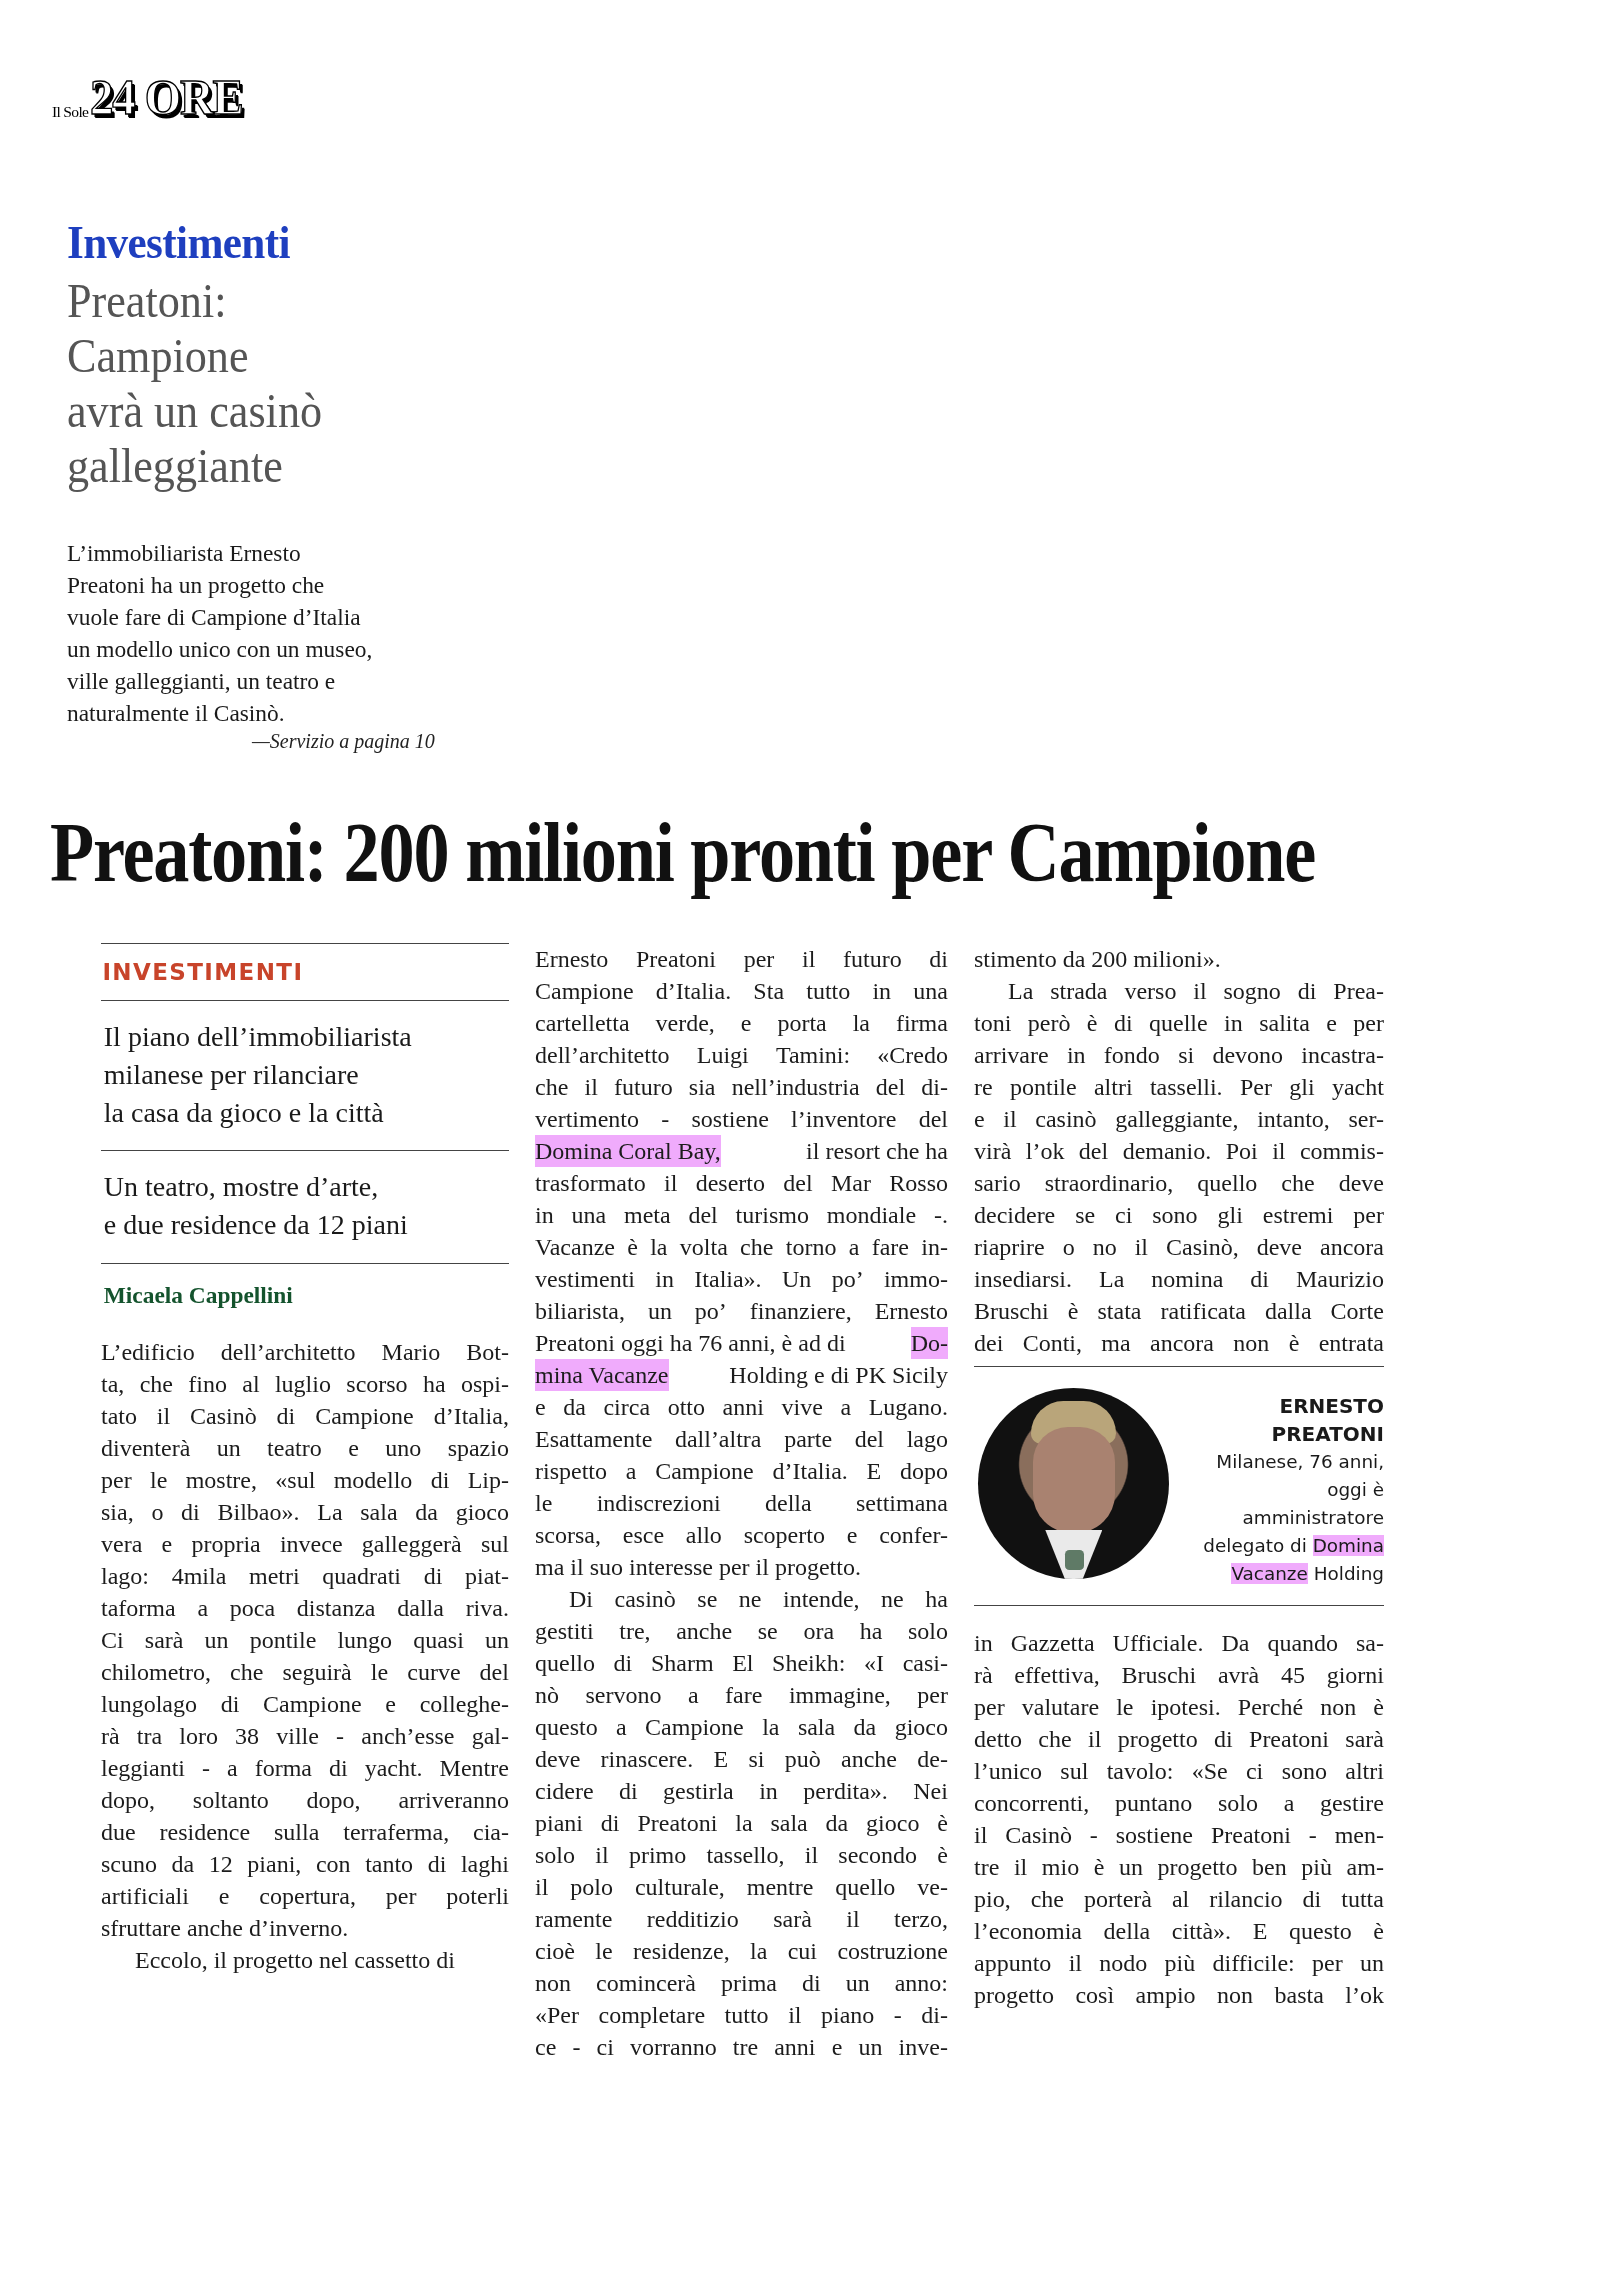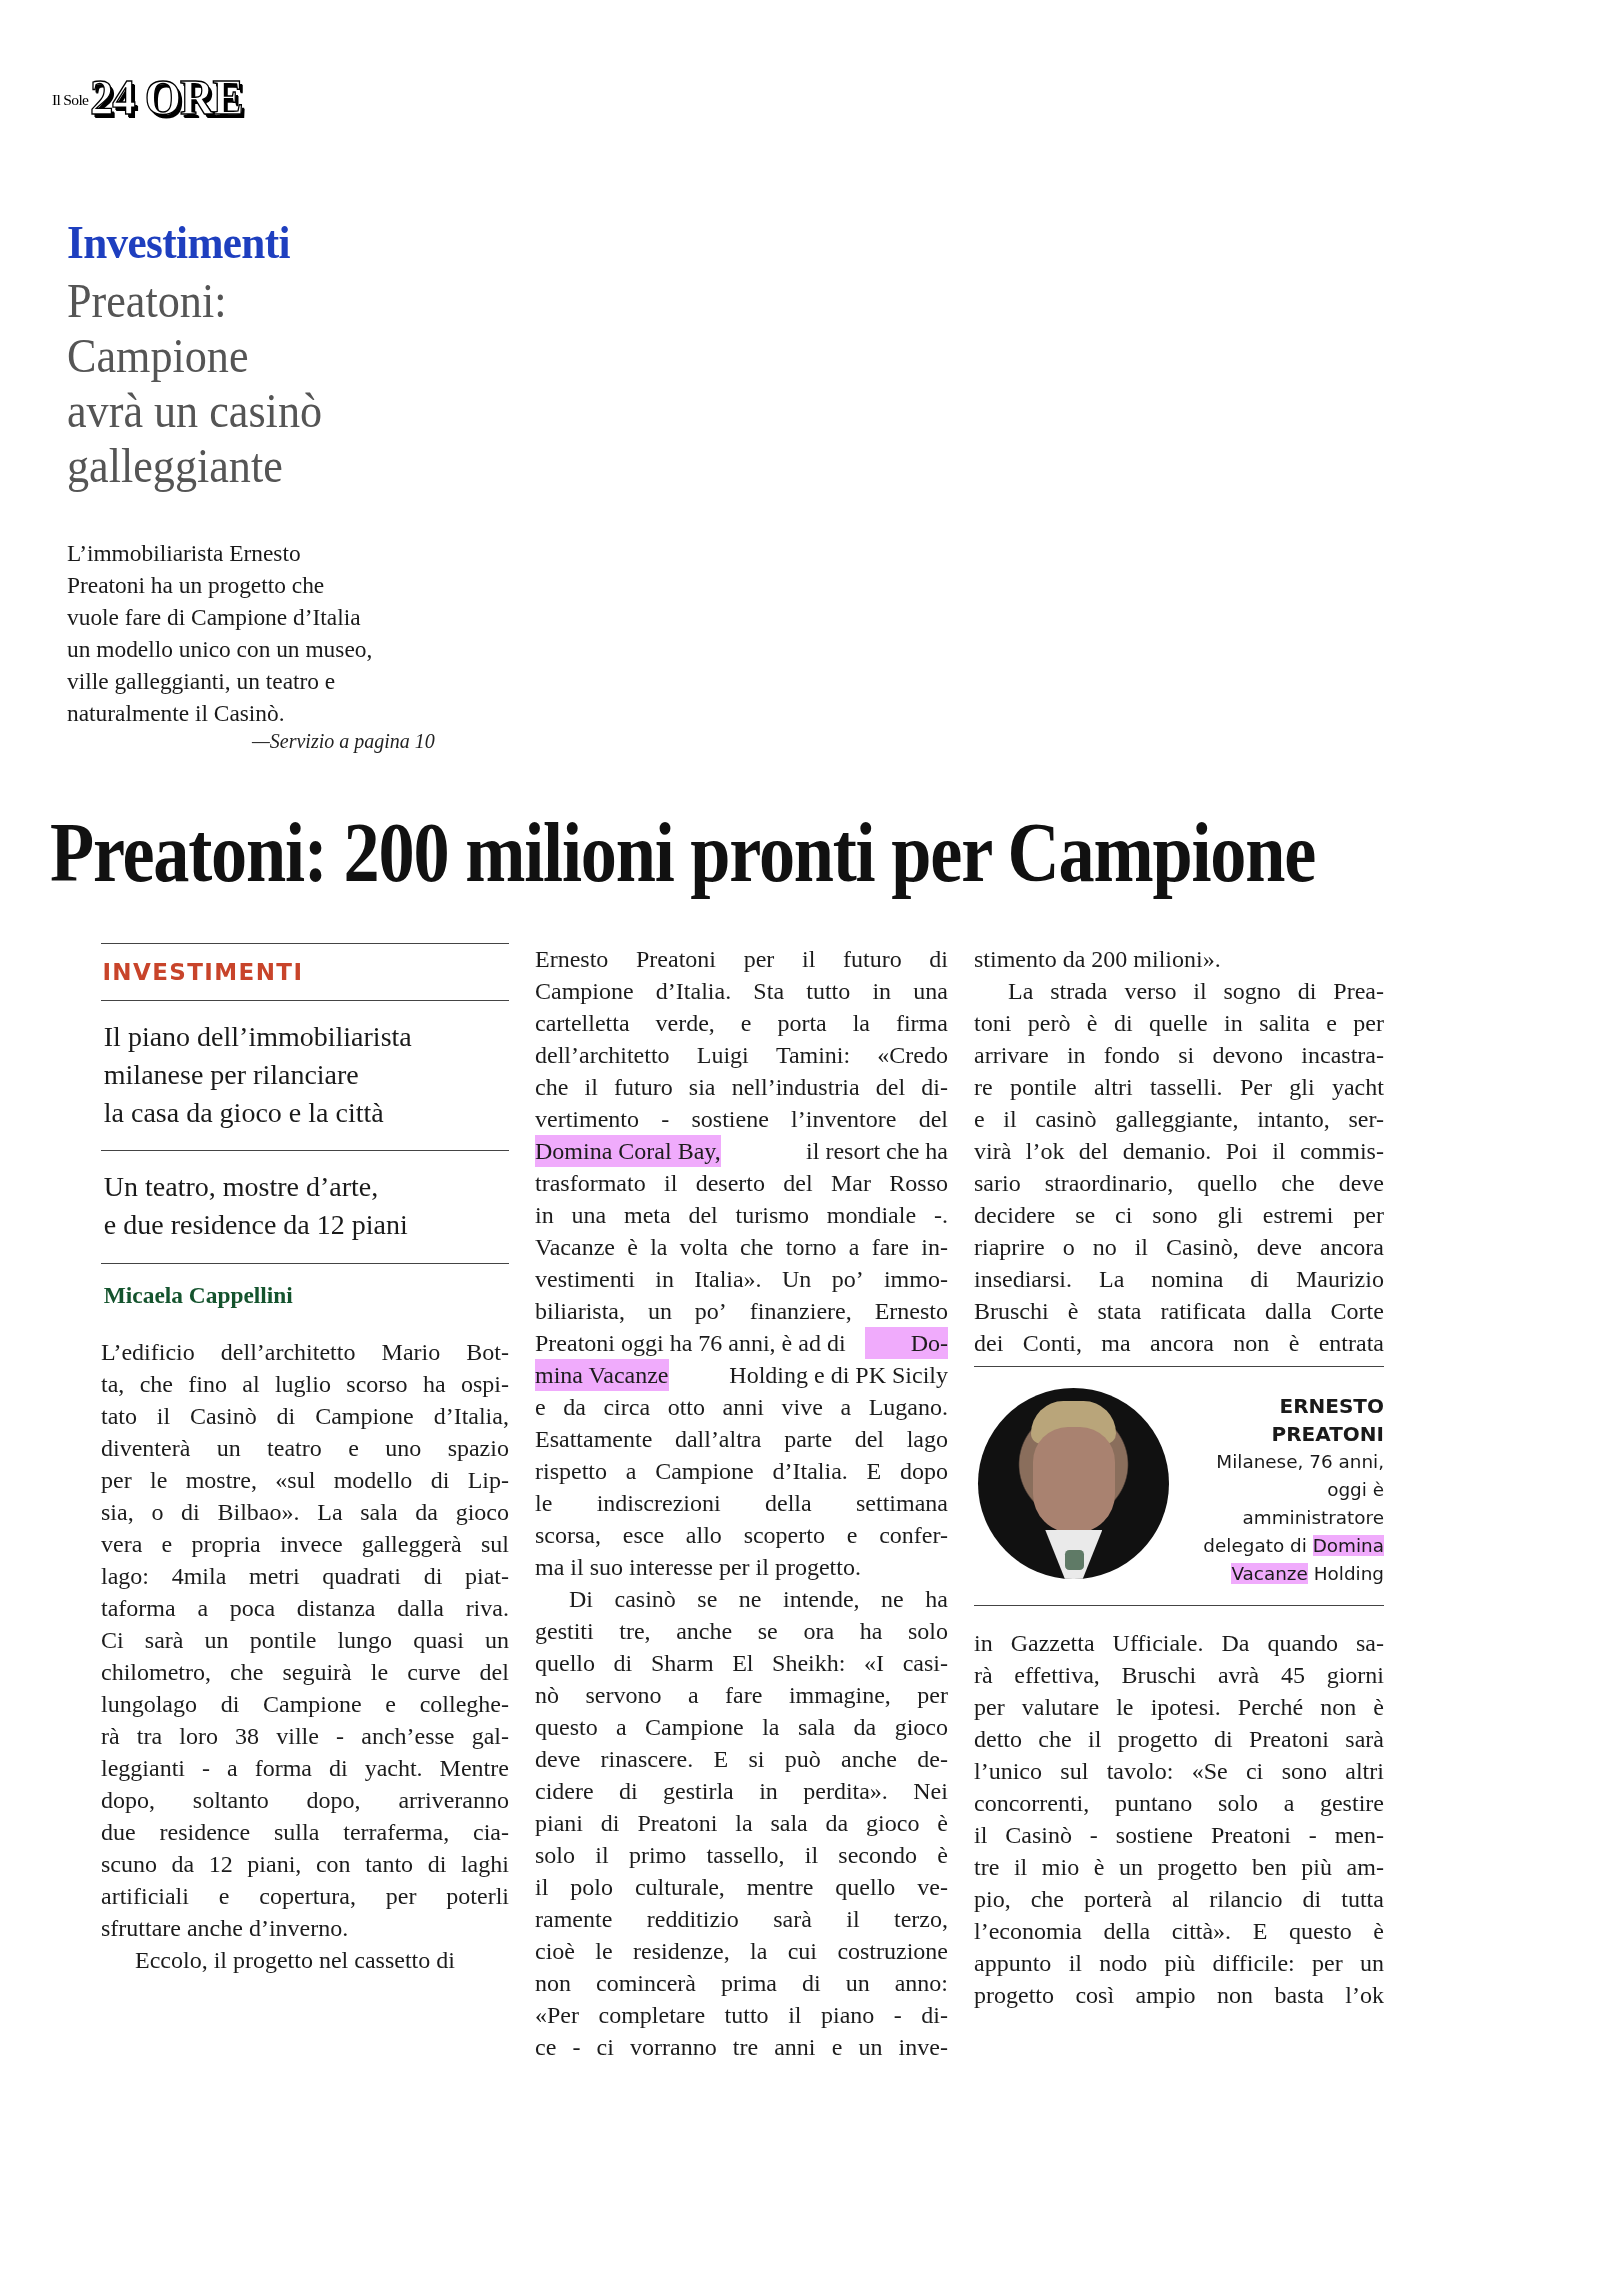--- a/index.html
+++ b/index.html
@@ -1,19 +1,19 @@
 <!DOCTYPE html>
 <html style="font-size:11.3px"><head>
 <meta charset="utf-8">
 <style>
   html, body { margin: 0; padding: 0; background: #ffffff; }
   body { width: 1617px; height: 2284px; position: relative; overflow: hidden; color: #1a1a1a; font-family: "Liberation Serif", "DejaVu Serif", serif; }
 
   
-  .logo { position: absolute; left: 52px; top: 74px; display: flex; align-items: center; }
+  .logo { position: absolute; left: 52px; top: 74px; display: flex; align-items: flex-end; }
   .logo-small { font-family: "Liberation Serif", serif; font-size: 15.6px; letter-spacing: -0.7px; margin-top: 4.3px; margin-right: 1.4px; color: #000; }
   .logo-big { font-family: "Liberation Serif", serif; font-weight: 700; font-size: 51px; line-height: 47px; color: #fff; letter-spacing: -1.4px;
               -webkit-text-stroke: 1.4px #000; text-shadow: 2.8px 2.8px 0 #000, 3.5px 3.5px 0 #000; transform: scaleX(0.92); transform-origin: left top; }
 
   
   .kicker-blue { position: absolute; left: 67px; top: 215px; font-family: "Liberation Serif", serif; font-weight: 700; font-size: 47px; color: #1e3fbf; letter-spacing: -0.7px; transform: scaleX(0.92); transform-origin: left top; }
   .teaser-title { position: absolute; left: 67px; top: 273px; font-family: "Liberation Serif", serif; font-size: 48px; line-height: 55px; color: #555; transform: scaleX(0.92); transform-origin: left top; width: 397px; }
   .teaser-title div { white-space: nowrap; }
   .teaser-text { position: absolute; left: 67px; top: 537px; width: 425px; font-family: "Liberation Serif", serif; font-weight: 400; font-size: 23.4px; line-height: 32px; color: #1a1a1a; }
   .teaser-text div { white-space: nowrap; }
@@ -339,21 +339,21 @@
       </div>
       <div class="line">
         <span class="w">biliarista,</span>
         <span class="w">un</span>
         <span class="w">po’</span>
         <span class="w">finanziere,</span>
         <span class="w">Ernesto</span>
       </div>
       <div class="line last" style="justify-content: space-between;">
         <span style="white-space: pre;">Preatoni oggi ha 76 anni, è ad di </span>
-        <span class="hl" style="white-space: pre; padding-left: 46px;">Do-</span>
+        <span class="hl" style="white-space: pre;">Do-</span>
       </div>
       <div class="line last" style="justify-content: space-between; text-align: right;">
         <span class="hl" style="white-space: pre;">mina Vacanze</span>
         <span style="white-space: pre;"> Holding e di PK Sicily</span>
       </div>
       <div class="line">
         <span class="w">e</span>
         <span class="w">da</span>
         <span class="w">circa</span>
         <span class="w">otto</span>

